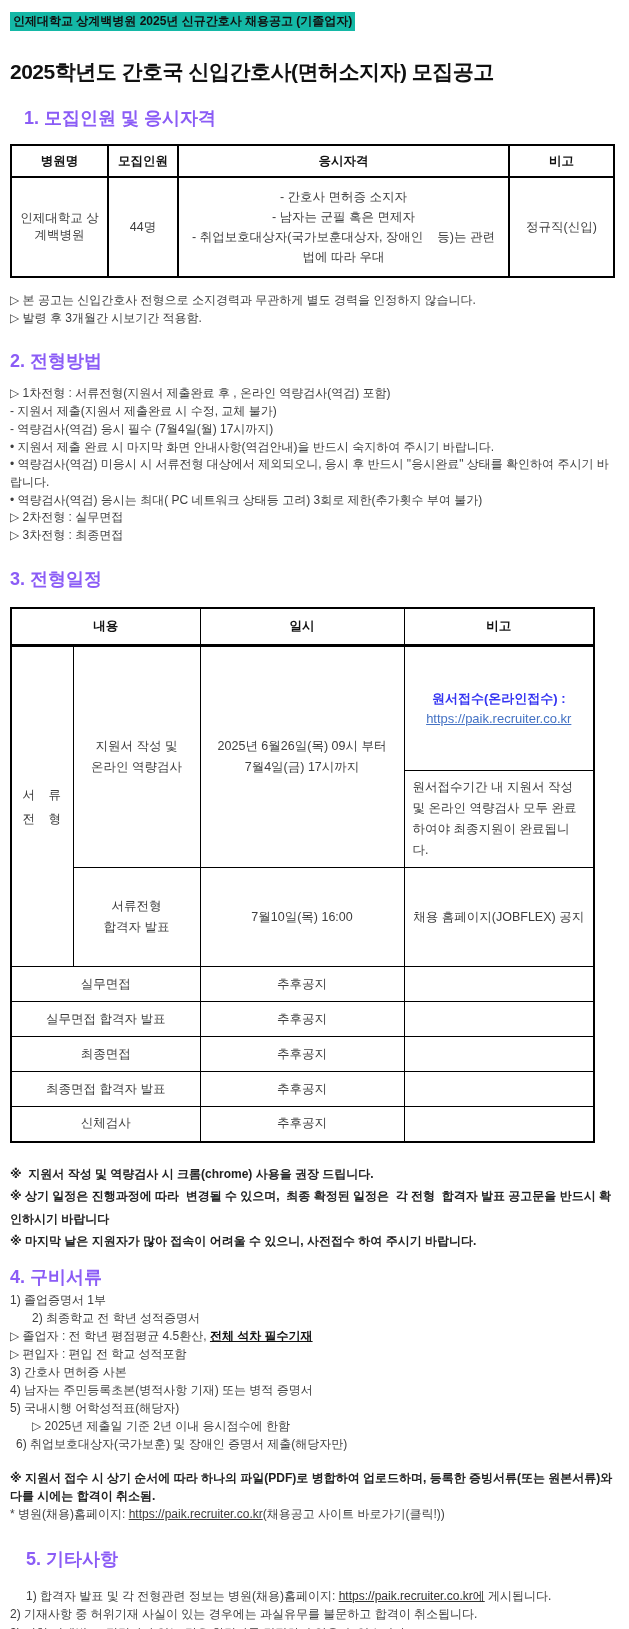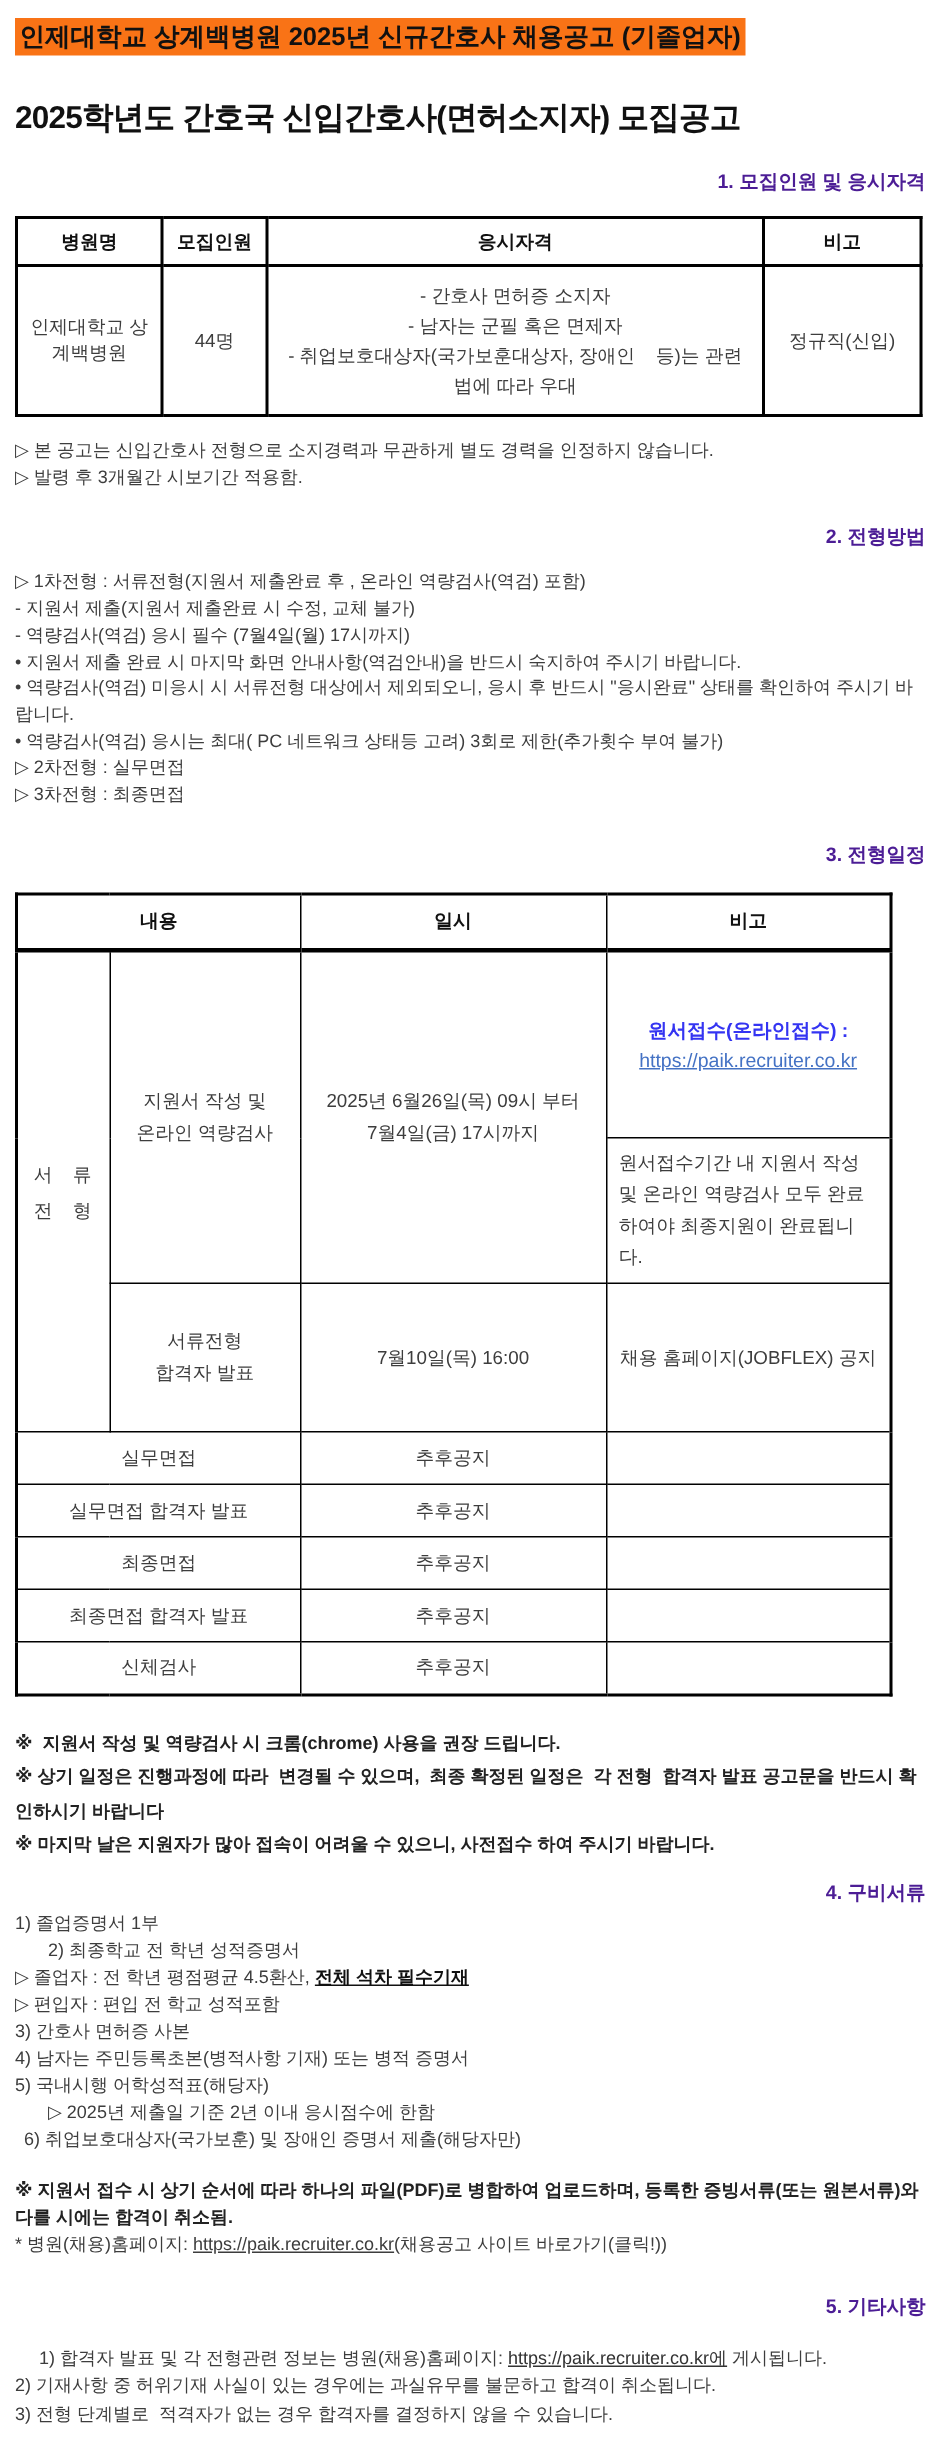--- a/index.html
+++ b/index.html
@@ -5,29 +5,29 @@
   * { margin:0; padding:0; box-sizing:border-box; }
   html,body { background:#ffffff; }
   body {
     width:629px; height:1629px; overflow:hidden;
     font-family:"Liberation Sans","DejaVu Sans",sans-serif;
     color:#3d3d3d;
   }
   .page { padding:10px 12px 0 10px; }
 
   .tag {
-    display:inline-block; background:#f97316; color:#111;
-    font-size:17px; font-weight:bold; padding:1px 3px; margin-top:2px;
+    display:inline-block; background:#14b8a6; color:#111;
+    font-size:12px; font-weight:bold; padding:1px 3px; margin-top:2px;
     white-space:pre-wrap;
   }
   .title {
     font-size:21px; font-weight:bold; color:#111;
     margin-top:27px; letter-spacing:-0.5px;
   }
-  .sec-h { font-size:13px; font-weight:bold; color:#4c1d95; white-space:pre-wrap;text-align:right; }
+  .sec-h { font-size:18px; font-weight:bold; color:#8b5cf6; white-space:pre-wrap; }
   .ind1 { margin-left:14px; }
   .body-line { font-size:12px; line-height:17.7px; white-space:pre-wrap; }
   .bold { font-weight:bold; color:#222; }
 
   
   table { border-collapse:collapse; table-layout:fixed; }
   .t1 { width:603px; margin-top:14px; }
   .t1 th, .t1 td { border:2px solid #000; font-size:12.5px; vertical-align:middle; }
   .t1 th { font-weight:bold; color:#111; height:32px; text-align:center; }
   .t1 td { height:100px; color:#3d3d3d; }

